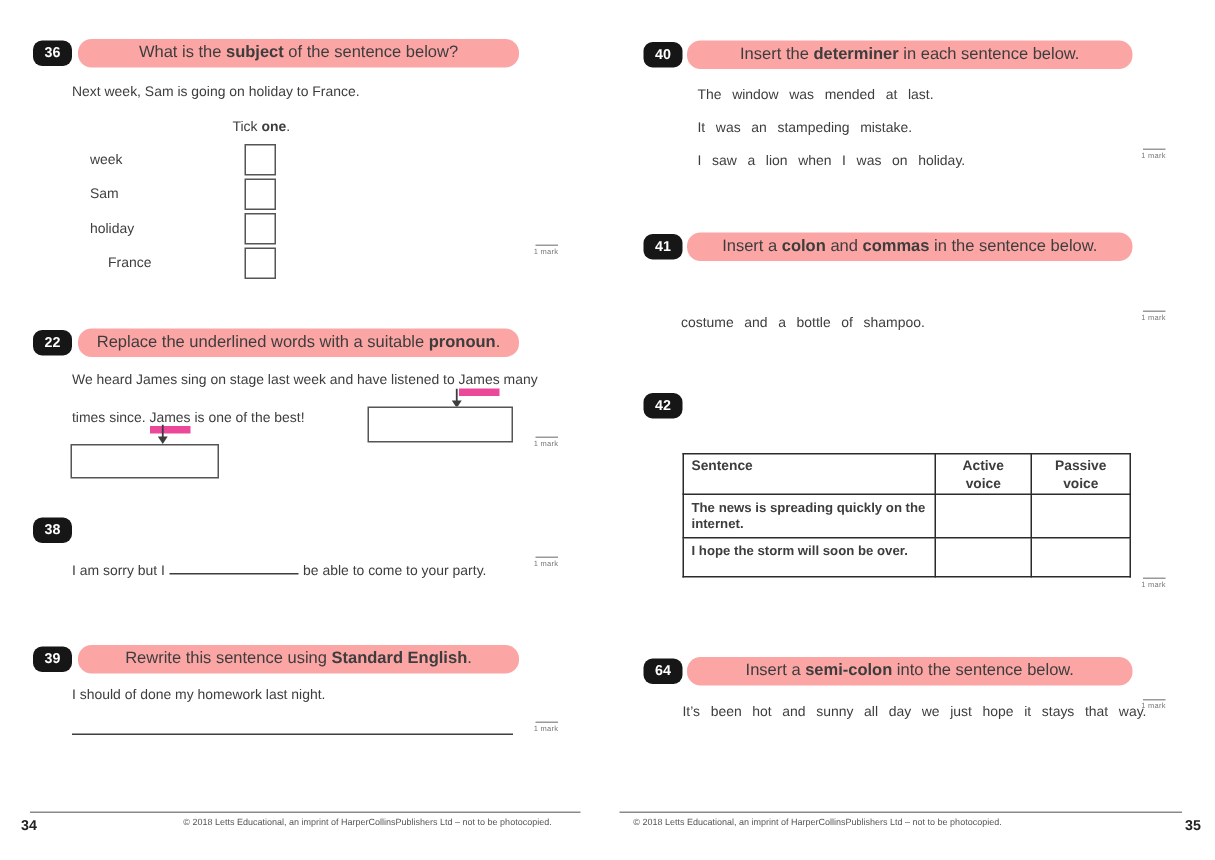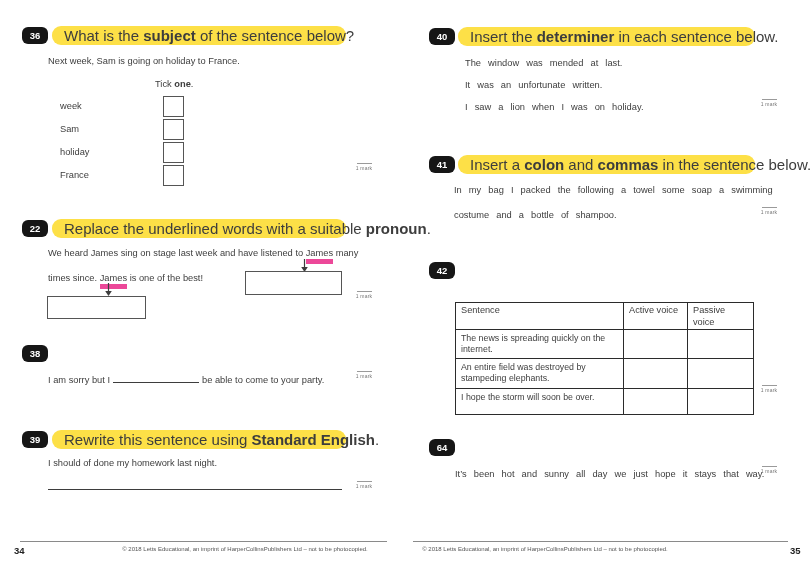--- a/index.html
+++ b/index.html
@@ -4,45 +4,45 @@
 <style>
   html,body{margin:0;padding:0;background:#ffffff;}
   #sheet{position:relative;width:810px;height:573px;background:#ffffff;overflow:hidden;
          font-family:"Liberation Sans", sans-serif;color:#3d3d3d;}
   .page{position:absolute;top:0;width:405px;height:573px;}
   #page-left{left:0;}
   #page-right{left:405px;}
 
   .q-badge{position:absolute;width:26px;height:17px;background:#161616;border-radius:6px;
            color:#ffffff;font-size:9.5px;font-weight:bold;text-align:center;line-height:17px;}
-  .q-band{position:absolute;background:#fde047;border-radius:9px;font-size:15px;
-          padding:0 12px;box-sizing:border-box;height:19px;line-height:19px;white-space:nowrap;}
+  .q-band{position:absolute;background:#fca5a5;border-radius:9px;font-size:11px;
+          padding:0 12px;box-sizing:border-box;height:19px;line-height:19px;white-space:nowrap;text-align:center;}
   .q-band--tall{height:34px;line-height:13px;padding-top:4px;white-space:normal;}
 
   .txt{position:absolute;font-size:9.3px;line-height:12px;white-space:nowrap;}
   .spread{word-spacing:4.5px;}
   .b{font-weight:bold;}
   .u{border-bottom:5px solid #ec4899;padding-bottom:0.5px;}
 
   .mark{position:absolute;width:28px;text-align:center;}
   .mark-line{width:15px;border-top:1px solid #9a9a9a;margin:0 auto 1px auto;height:0;}
   .mark-txt{font-size:5px;color:#777;letter-spacing:0.2px;}
 
   .tickbox{position:absolute;width:19px;height:19px;border:1px solid #555;background:#fff;}
   .ansbox{position:absolute;border:1px solid #555;background:#fff;}
   .blank{display:inline-block;width:86px;height:8px;border-bottom:1px solid #3d3d3d;margin:0 3px;}
   .ansline{position:absolute;height:0;border-top:1px solid #3d3d3d;}
   .arrow{position:absolute;}
 
   .vtable{position:absolute;border-collapse:collapse;background:#fff;}
   .vtable th,.vtable td{border:1.5px solid #2b2b2b;padding:1px 5px;vertical-align:top;}
-  .vtable th{font-size:9.2px;font-weight:normal;text-align:left;line-height:12px;}
-  .vtable th.c{}
+  .vtable th{font-size:9.2px;font-weight:bold;text-align:left;line-height:12px;}
+  .vtable th.c{text-align:center;}
   .vtable td{font-size:8.8px;line-height:11px;text-align:left;}
-  .vtable td.sent{padding-top:3px;white-space:normal;}
+  .vtable td.sent{padding-top:3px;white-space:normal;font-weight:bold;}
 
   .footer-rule{position:absolute;height:0;border-top:1px solid #8a8a8a;}
   .footer-text{position:absolute;font-size:6px;color:#555;text-align:center;white-space:nowrap;}
   .page-num{position:absolute;font-size:9.5px;font-weight:bold;color:#222;}
 </style>
 </head>
 <body>
 
 <div id="sheet">
 
@@ -52,21 +52,21 @@
     <div class="q-band" style="left:52px;top:26px;width:294px"><span><span>What is the </span><span class="b">subject</span><span> of the sentence below?</span></span></div>
     <div class="txt" style="left:48px;top:55px">Next week, Sam is going on holiday to France.</div>
     <div class="txt" style="left:155px;top:78px"><span>Tick </span><span class="b">one</span><span>.</span></div>
 
     <div class="txt" style="left:60px;top:100px">week</div>
     <div class="tickbox" style="left:163px;top:96px"></div>
     <div class="txt" style="left:60px;top:123px">Sam</div>
     <div class="tickbox" style="left:163px;top:119px"></div>
     <div class="txt" style="left:60px;top:146px">holiday</div>
     <div class="tickbox" style="left:163px;top:142px"></div>
-    <div class="txt" style="left:60px;top:169px">France</div>
+    <div class="txt" style="left:72px;top:169px">France</div>
     <div class="tickbox" style="left:163px;top:165px"></div>
 
     <div class="mark" style="left:350px;top:163px">
       <div class="mark-line"></div>
       <div class="mark-txt">1 mark</div>
     </div>
 
     <div class="q-badge" style="left:22px;top:220px">22</div>
     <div class="q-band" style="left:52px;top:219px;width:294px"><span><span>Replace the underlined words with a suitable </span><span class="b">pronoun</span><span>.</span></span></div>
     <div class="txt" style="left:48px;top:247px"><span>We heard James sing on stage last week and have listened to </span><span class="u">James</span><span> many</span></div>
@@ -110,30 +110,29 @@
     <div class="footer-rule" style="left:20px;top:541px;width:367px"></div>
     <div class="page-num" style="left:14px;top:545px">34</div>
     <div class="footer-text" style="left:105px;top:546px;width:280px">© 2018 Letts Educational, an imprint of HarperCollinsPublishers Ltd – not to be photocopied.</div>
   </div>
 
   <div class="page" id="page-right">
 
     <div class="q-badge" style="left:24px;top:28px">40</div>
     <div class="q-band" style="left:53px;top:27px;width:297px"><span><span>Insert the </span><span class="b">determiner</span><span> in each sentence below.</span></span></div>
     <div class="txt spread" style="left:60px;top:57px">The window was mended at last.</div>
-    <div class="txt spread" style="left:60px;top:79px">It was an unfortunate written.</div>
+    <div class="txt spread" style="left:60px;top:79px">It was an stampeding mistake.</div>
     <div class="txt spread" style="left:60px;top:101px">I saw a lion when I was on holiday.</div>
     <div class="mark" style="left:350px;top:99px">
       <div class="mark-line"></div>
       <div class="mark-txt">1 mark</div>
     </div>
 
     <div class="q-badge" style="left:24px;top:156px">41</div>
     <div class="q-band" style="left:53px;top:155px;width:297px"><span><span>Insert a </span><span class="b">colon</span><span> and </span><span class="b">commas</span><span> in the sentence below.</span></span></div>
-    <div class="txt spread" style="left:49px;top:184px">In my bag I packed the following a towel some soap a swimming</div>
     <div class="txt spread" style="left:49px;top:209px">costume and a bottle of shampoo.</div>
     <div class="mark" style="left:350px;top:207px">
       <div class="mark-line"></div>
       <div class="mark-txt">1 mark</div>
     </div>
 
     <div class="q-badge" style="left:24px;top:262px">42</div>
 
     <table class="vtable" style="left:50px;top:302px">
       <colgroup>
@@ -147,39 +146,35 @@
           <th class="c">Active voice</th>
           <th class="c">Passive voice</th>
         </tr>
       </thead>
       <tbody>
         <tr style="height:29px">
           <td class="sent">The news is spreading quickly on the internet.</td>
           <td></td>
           <td></td>
         </tr>
-        <tr style="height:30px">
-          <td class="sent">An entire field was destroyed by stampeding elephants.</td>
-          <td></td>
-          <td></td>
-        </tr>
         <tr style="height:26px">
           <td class="sent">I hope the storm will soon be over.</td>
           <td></td>
           <td></td>
         </tr>
       </tbody>
     </table>
 
     <div class="mark" style="left:350px;top:385px">
       <div class="mark-line"></div>
       <div class="mark-txt">1 mark</div>
     </div>
 
     <div class="q-badge" style="left:24px;top:439px">64</div>
+    <div class="q-band" style="left:53px;top:438px;width:297px"><span><span>Insert a </span><span class="b">semi-colon</span><span> into the sentence below.</span></span></div>
     <div class="txt spread" style="left:50px;top:468px">It’s been hot and sunny all day we just hope it stays that way.</div>
     <div class="mark" style="left:350px;top:466px">
       <div class="mark-line"></div>
       <div class="mark-txt">1 mark</div>
     </div>
 
     <div class="footer-rule" style="left:8px;top:541px;width:375px"></div>
     <div class="footer-text" style="left:0px;top:546px;width:280px">© 2018 Letts Educational, an imprint of HarperCollinsPublishers Ltd – not to be photocopied.</div>
     <div class="page-num" style="left:385px;top:545px">35</div>
   </div>

